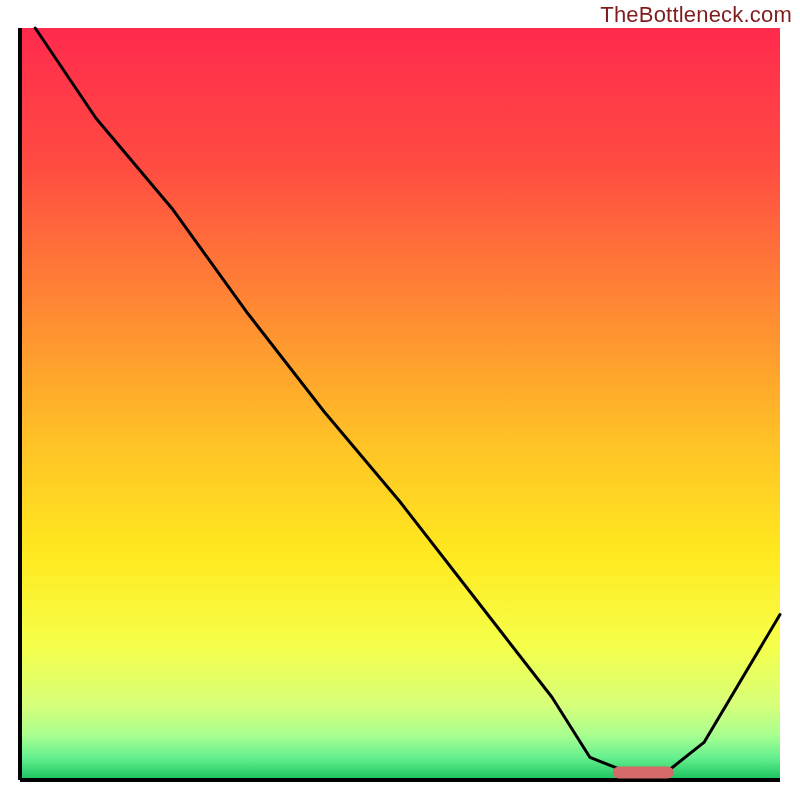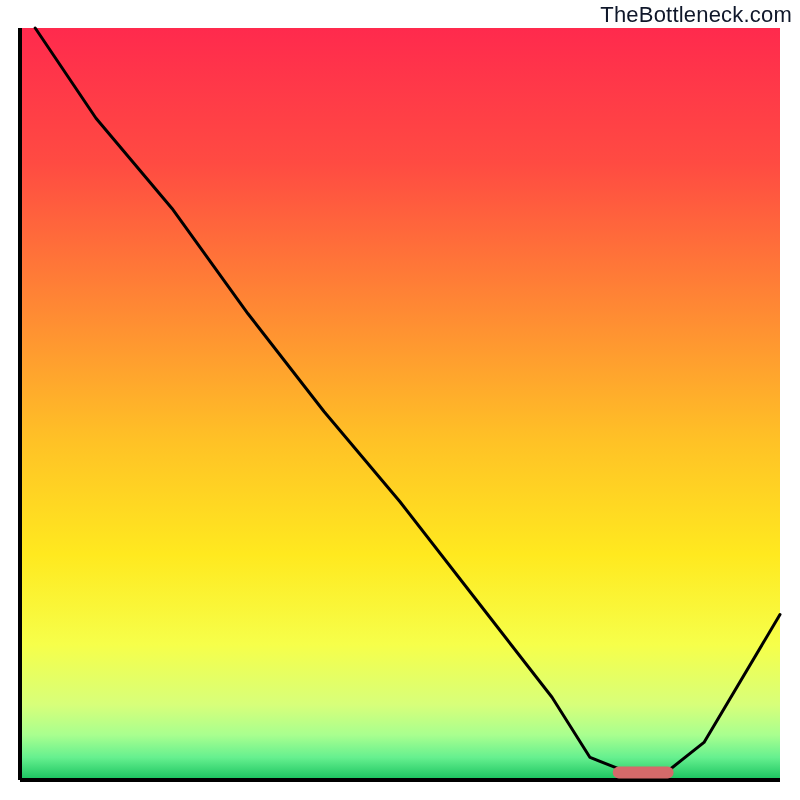--- a/index.html
+++ b/index.html
@@ -13,21 +13,21 @@
   .frame {
     position: relative;
     width: 800px;
     height: 800px;
     box-sizing: border-box;
   }
   .watermark {
     position: absolute;
     top: 2px;
     right: 8px;
-    color: #0f172a;
+    color: #7f1d1d;
     font-size: 22px;
     font-weight: 500;
     letter-spacing: 0.2px;
   }
   svg.plot {
     position: absolute;
     left: 0;
     top: 0;
   }
 </style>

